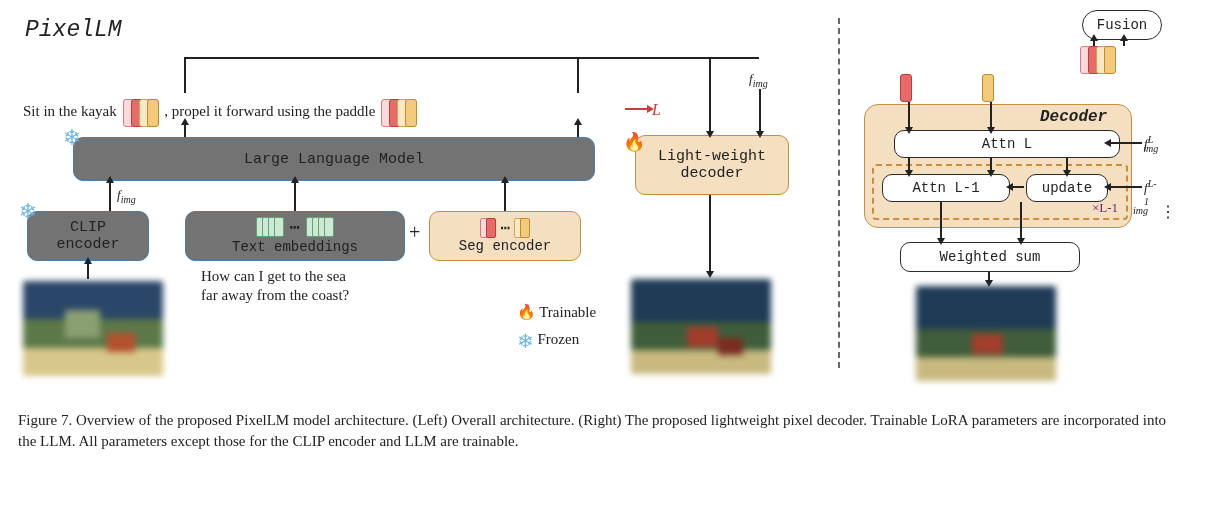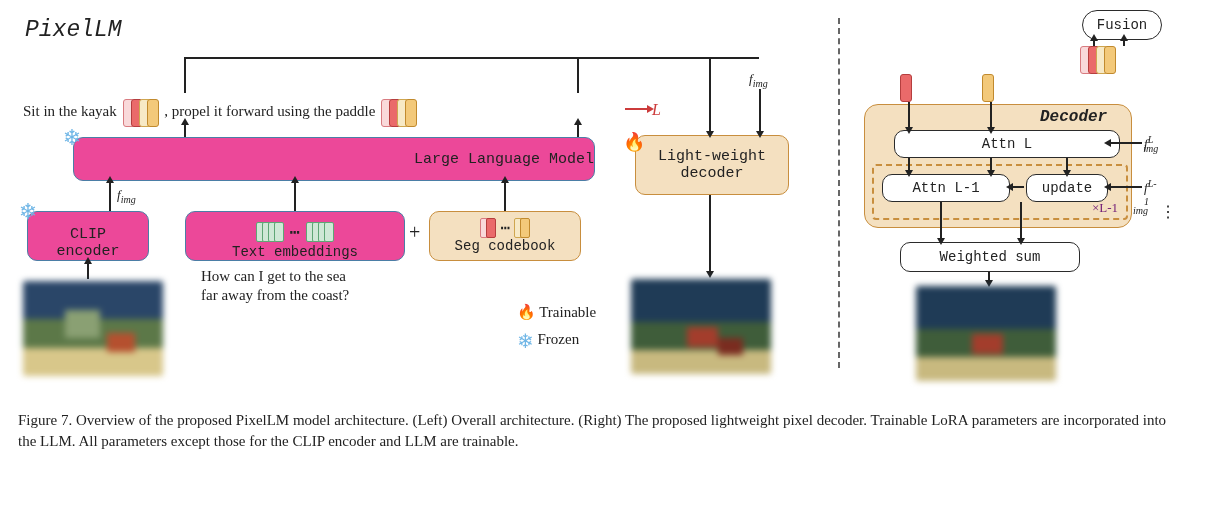--- a/index.html
+++ b/index.html
@@ -5,21 +5,21 @@
   html,body{margin:0;padding:0;font-family:Georgia,'Times New Roman',serif;font-size:13px;color:#222;}
   .page{width:1210px;height:516px;position:relative;background:#fff;overflow:hidden;}
   .arch{position:absolute;left:18px;top:10px;width:800px;height:370px;border:1px solid #fff;}
   .detail{position:absolute;left:860px;top:8px;width:330px;height:374px;}
   .divider{position:absolute;left:838px;top:18px;height:350px;border-left:2px dashed #666;}
   .caption{position:absolute;left:18px;top:410px;width:1170px;font-size:15px;line-height:1.38;}
   .mono{font-family:'Courier New',monospace;}
   .title{font-family:'Courier New',monospace;font-weight:normal;font-style:italic;font-size:23px;}
 
   .box{position:absolute;border:1.5px solid;border-radius:10px;text-align:center;display:flex;align-items:center;justify-content:center;}
-  .blue{background:#ec4899;border-color:#4b7ea6;justify-content:flex-end;}
+  .blue{background:#737373;border-color:#4b7ea6;}
   .orange{background:#f4e0c0;border-color:#c88e3e;}
   .white{background:#fff;border-color:#2b2b2b;}
   .lbl{font-family:'Courier New',monospace;font-size:15px;}
 
   .tok{display:inline-block;width:10px;height:26px;border:1.5px solid;border-radius:3px;margin:0 -2px;vertical-align:middle;}
   .tok.sm{width:8px;height:18px;border-radius:2px;}
   .pink{background:#f9d9da;border-color:#d87b80;}
   .red{background:#ea6a6a;border-color:#b53e3e;}
   .yel{background:#f7e9c6;border-color:#cfa64f;}
   .ora{background:#f3c97a;border-color:#c18a2e;}
@@ -95,21 +95,21 @@
     </div>
 
     <div style="position:absolute;left:390px;top:210px;font-size:20px;">+</div>
 
     <div class="box orange" style="left:410px;top:200px;width:150px;height:48px;flex-direction:column;">
       <div>
         <span class="tok sm pink"></span><span class="tok sm red"></span>
         <span class="mono" style="margin:0 3px;font-size:16px;vertical-align:middle;">⋯</span>
         <span class="tok sm yel"></span><span class="tok sm ora"></span>
       </div>
-      <span class="lbl" style="font-size:14px;">Seg codebook</span>
+      <span class="lbl" style="font-size:14px;">Seg encoder</span>
     </div>
 
     <div style="position:absolute;left:182px;top:256px;font-size:15px;white-space:pre-line;line-height:1.25;">How can I get to the sea
 far away from the coast?</div>
 
     <div style="position:absolute;left:98px;top:176px;" class="mathit"><span>f</span><span class="sub">img</span></div>
     <div style="position:absolute;left:730px;top:60px;" class="mathit"><span>f</span><span class="sub">img</span></div>
 
     <div style="position:absolute;left:633px;top:90px;color:#cc3b3b;font-size:16px;" class="mathit">L</div>
     <div style="position:absolute;left:606px;top:97px;width:24px;height:1.5px;background:#cc3b3b;"></div>

